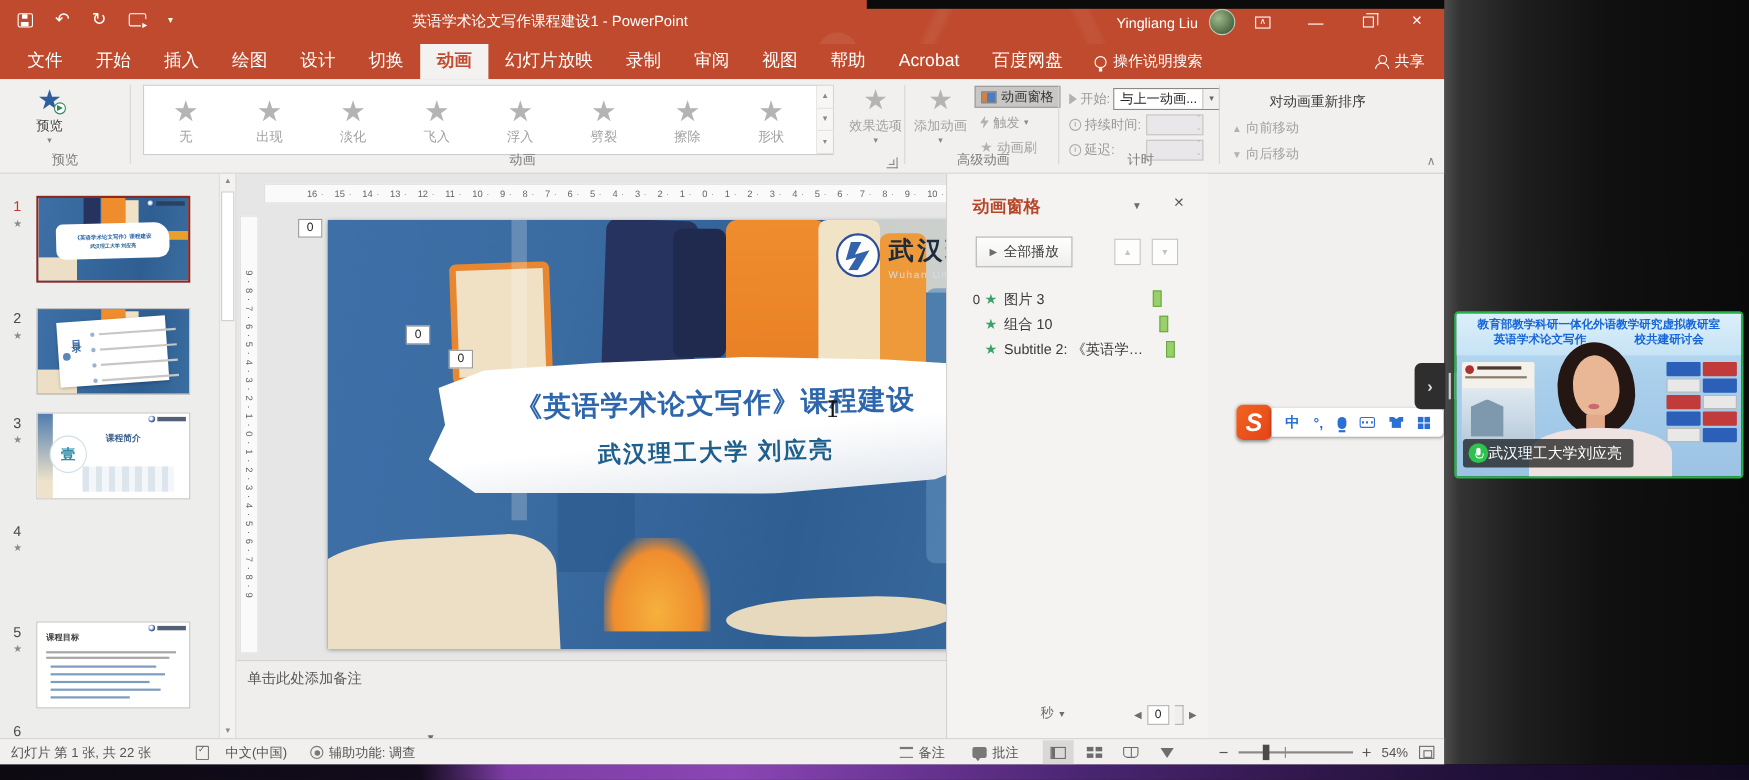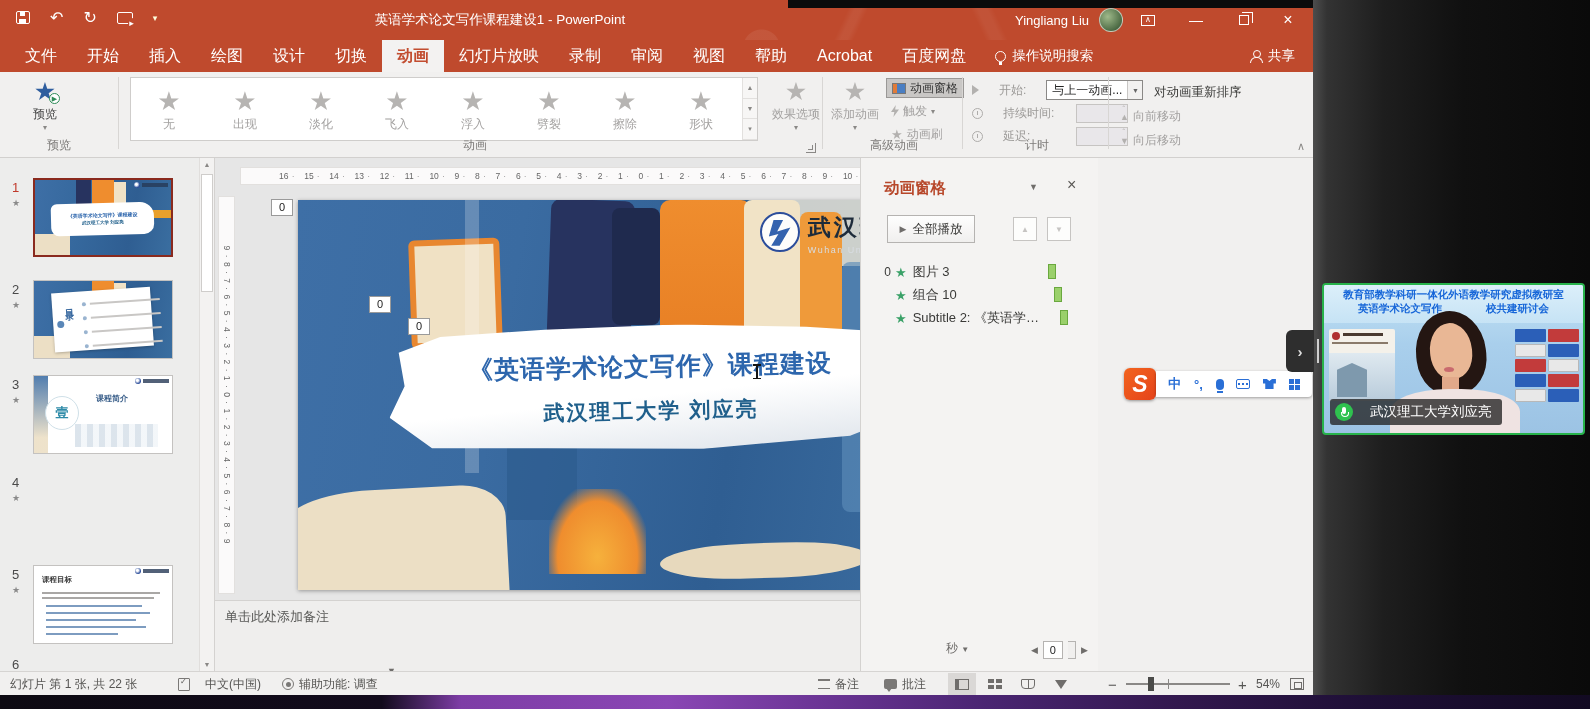--- a/index.html
+++ b/index.html
@@ -66,21 +66,21 @@
   .gal-scroll { width:15px; border-left:1px solid #e2e0de; display:flex; flex-direction:column; }
   .gal-sbtn { flex:1; font-size:7px; color:#8a8886; display:flex; align-items:center; justify-content:center; border-bottom:1px solid #e2e0de; background:#f7f6f5; }
   .launcher { position:absolute; bottom:4px; width:10px; height:10px; border-right:1.2px solid #8a8886; border-bottom:1.2px solid #8a8886; }
   .launcher::before { content:""; position:absolute; right:2px; bottom:2px; width:4px; height:4px; border-right:1.2px solid #8a8886; border-bottom:1.2px solid #8a8886; }
   .sm-rows { position:absolute; display:flex; flex-direction:column; gap:3px; }
   .sm-btn { display:flex; align-items:center; gap:4px; height:20px; padding:0 5px; font-size:12px; color:#a3a1a0; white-space:nowrap; }
   .sm-btn.on { background:#c9c7c5; border:1px solid #9a9896; color:#333; }
   .ap-ico { width:14px; height:11px; background:linear-gradient(90deg,#e07b39 0 35%, #4a7ec2 35% 100%); border:1px solid #777; position:relative; }
   .bolt { width:8px; height:12px; background:#b3b1af; clip-path:polygon(60% 0,0 58%,42% 58%,30% 100%,100% 38%,52% 38%); }
   .star-sm { font-size:13px; color:#b3b1af; }
-  .tm-row { position:absolute; height:20px; display:flex; align-items:center; gap:20px; font-size:12px; color:#9b9997; white-space:nowrap; }
+  .tm-row { position:absolute; height:20px; display:flex; align-items:center; gap:3px; font-size:12px; color:#9b9997; white-space:nowrap; }
   .tm-play { width:0; height:0; border-left:7px solid #b3b1af; border-top:5px solid transparent; border-bottom:5px solid transparent; }
   .clock { width:11px; height:11px; border:1.3px solid #aeacaa; border-radius:50%; position:relative; }
   .clock::after { content:""; position:absolute; left:4px; top:2px; width:1.3px; height:4px; background:#aeacaa; }
   .dd-box { display:flex; border:1px solid #8a8886; background:#fff; height:20px; }
   .dd-val { padding:0 5px; font-size:12px; color:#222; line-height:18px; }
   .dd-arrow { width:15px; border-left:1px solid #c8c6c4; font-size:7px; color:#666; display:flex; align-items:center; justify-content:center; background:#f2f1f0; }
   .num-box { width:52px; height:19px; border:1px solid #c6c4c2; background:#e9e7ea; position:relative; }
   .num-box::after { content:"⌃\A⌄"; white-space:pre; position:absolute; right:1px; top:-1px; font-size:6px; line-height:9px; color:#b3b1af; }
   .reorder-title { position:absolute; font-size:12.5px; color:#3a3a38; white-space:nowrap; }
   .reorder-item { position:absolute; font-size:12px; color:#a3a1a0; white-space:nowrap; }
@@ -264,21 +264,21 @@
   .v-poster .bld { position:absolute; left:0; bottom:0; width:100%; height:48px; background:linear-gradient(180deg,#dfe9f0,#b9ccdb); }
   .v-poster .bld::after { content:""; position:absolute; left:8px; bottom:4px; width:30px; height:34px; background:#7e99ad; clip-path:polygon(0 20%,50% 0,100% 20%,100% 100%,0 100%); }
   .v-grid { position:absolute; right:4px; top:44px; width:64px; height:100px; display:grid; grid-template-columns:1fr 1fr; gap:2px; align-content:start; }
   .v-grid i { height:13px; border-radius:1px; }
   .vg-r { background:#c23b3b; } .vg-b { background:#2b5fb8; } .vg-w { background:#e8e8e8; border:1px solid #b8b8b8; }
   .v-hair { position:absolute; left:92px; top:26px; width:70px; height:84px; background:#241612; border-radius:50% 50% 45% 45%; transform:rotate(-7deg); }
   .v-face { position:absolute; left:106px; top:38px; width:42px; height:56px; background:#e9b795; border-radius:50% 50% 46% 46%; transform:rotate(-6deg); }
   .v-lips { position:absolute; left:120px; top:82px; width:10px; height:5px; background:#c96a6e; border-radius:50%; }
   .v-neck { position:absolute; left:118px; top:92px; width:17px; height:16px; background:#e2a98a; }
   .v-body { position:absolute; left:66px; top:104px; width:130px; height:50px; background:#efe3e2; border-radius:45% 45% 0 0; }
-  .v-name { position:absolute; left:6px; bottom:8px; height:26px; display:flex; align-items:center; gap:17px; padding:0 10px 0 5px; background:rgba(35,35,35,.78); border-radius:3px; }
+  .v-name { position:absolute; left:6px; bottom:8px; height:26px; display:flex; align-items:center; gap:0; padding:0 10px 0 5px; background:rgba(35,35,35,.78); border-radius:3px; }
   .v-mic { width:18px; height:18px; border-radius:50%; background:#2fc24f; position:relative; }
   .v-mic::before { content:""; position:absolute; left:7px; top:4px; width:4px; height:7px; background:#fff; border-radius:2px; }
   .v-mic::after { content:""; position:absolute; left:6px; top:9px; width:6px; height:4px; border:1px solid #fff; border-top:none; border-radius:0 0 4px 4px; }
   .v-name span { color:#fff; font-size:13.5px; white-space:nowrap; }
 </style>
 </head>
 <body>
 
 <div class="screen">
 

